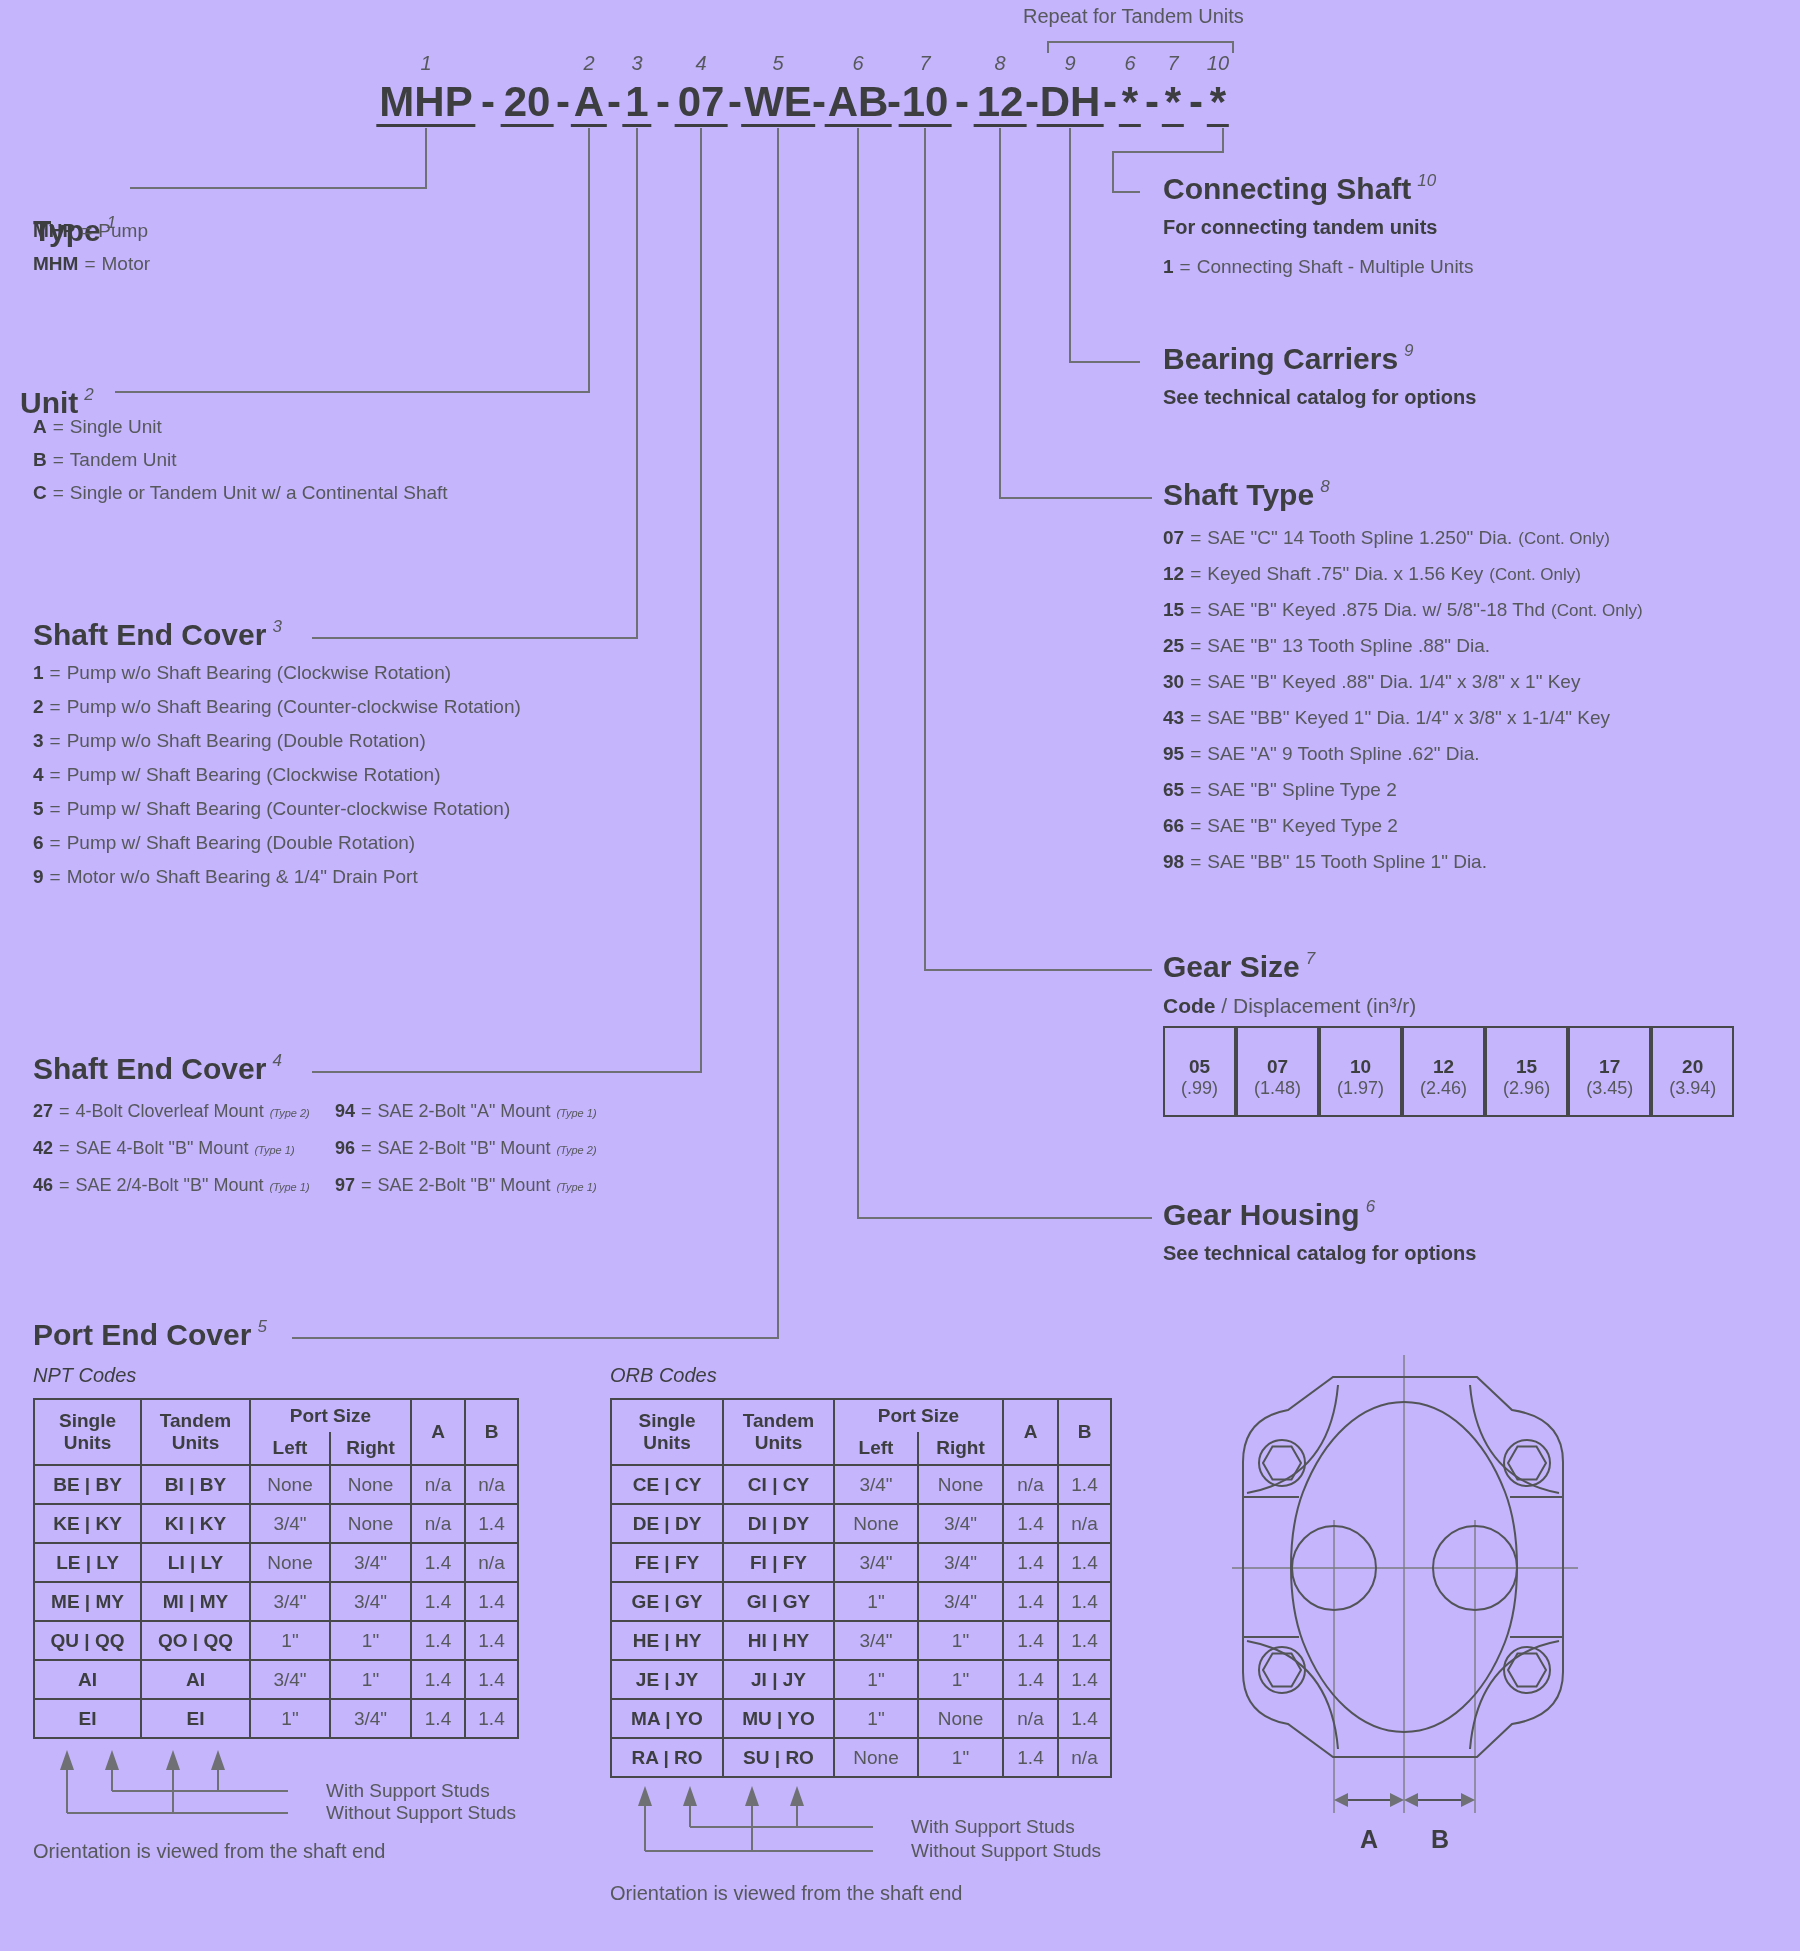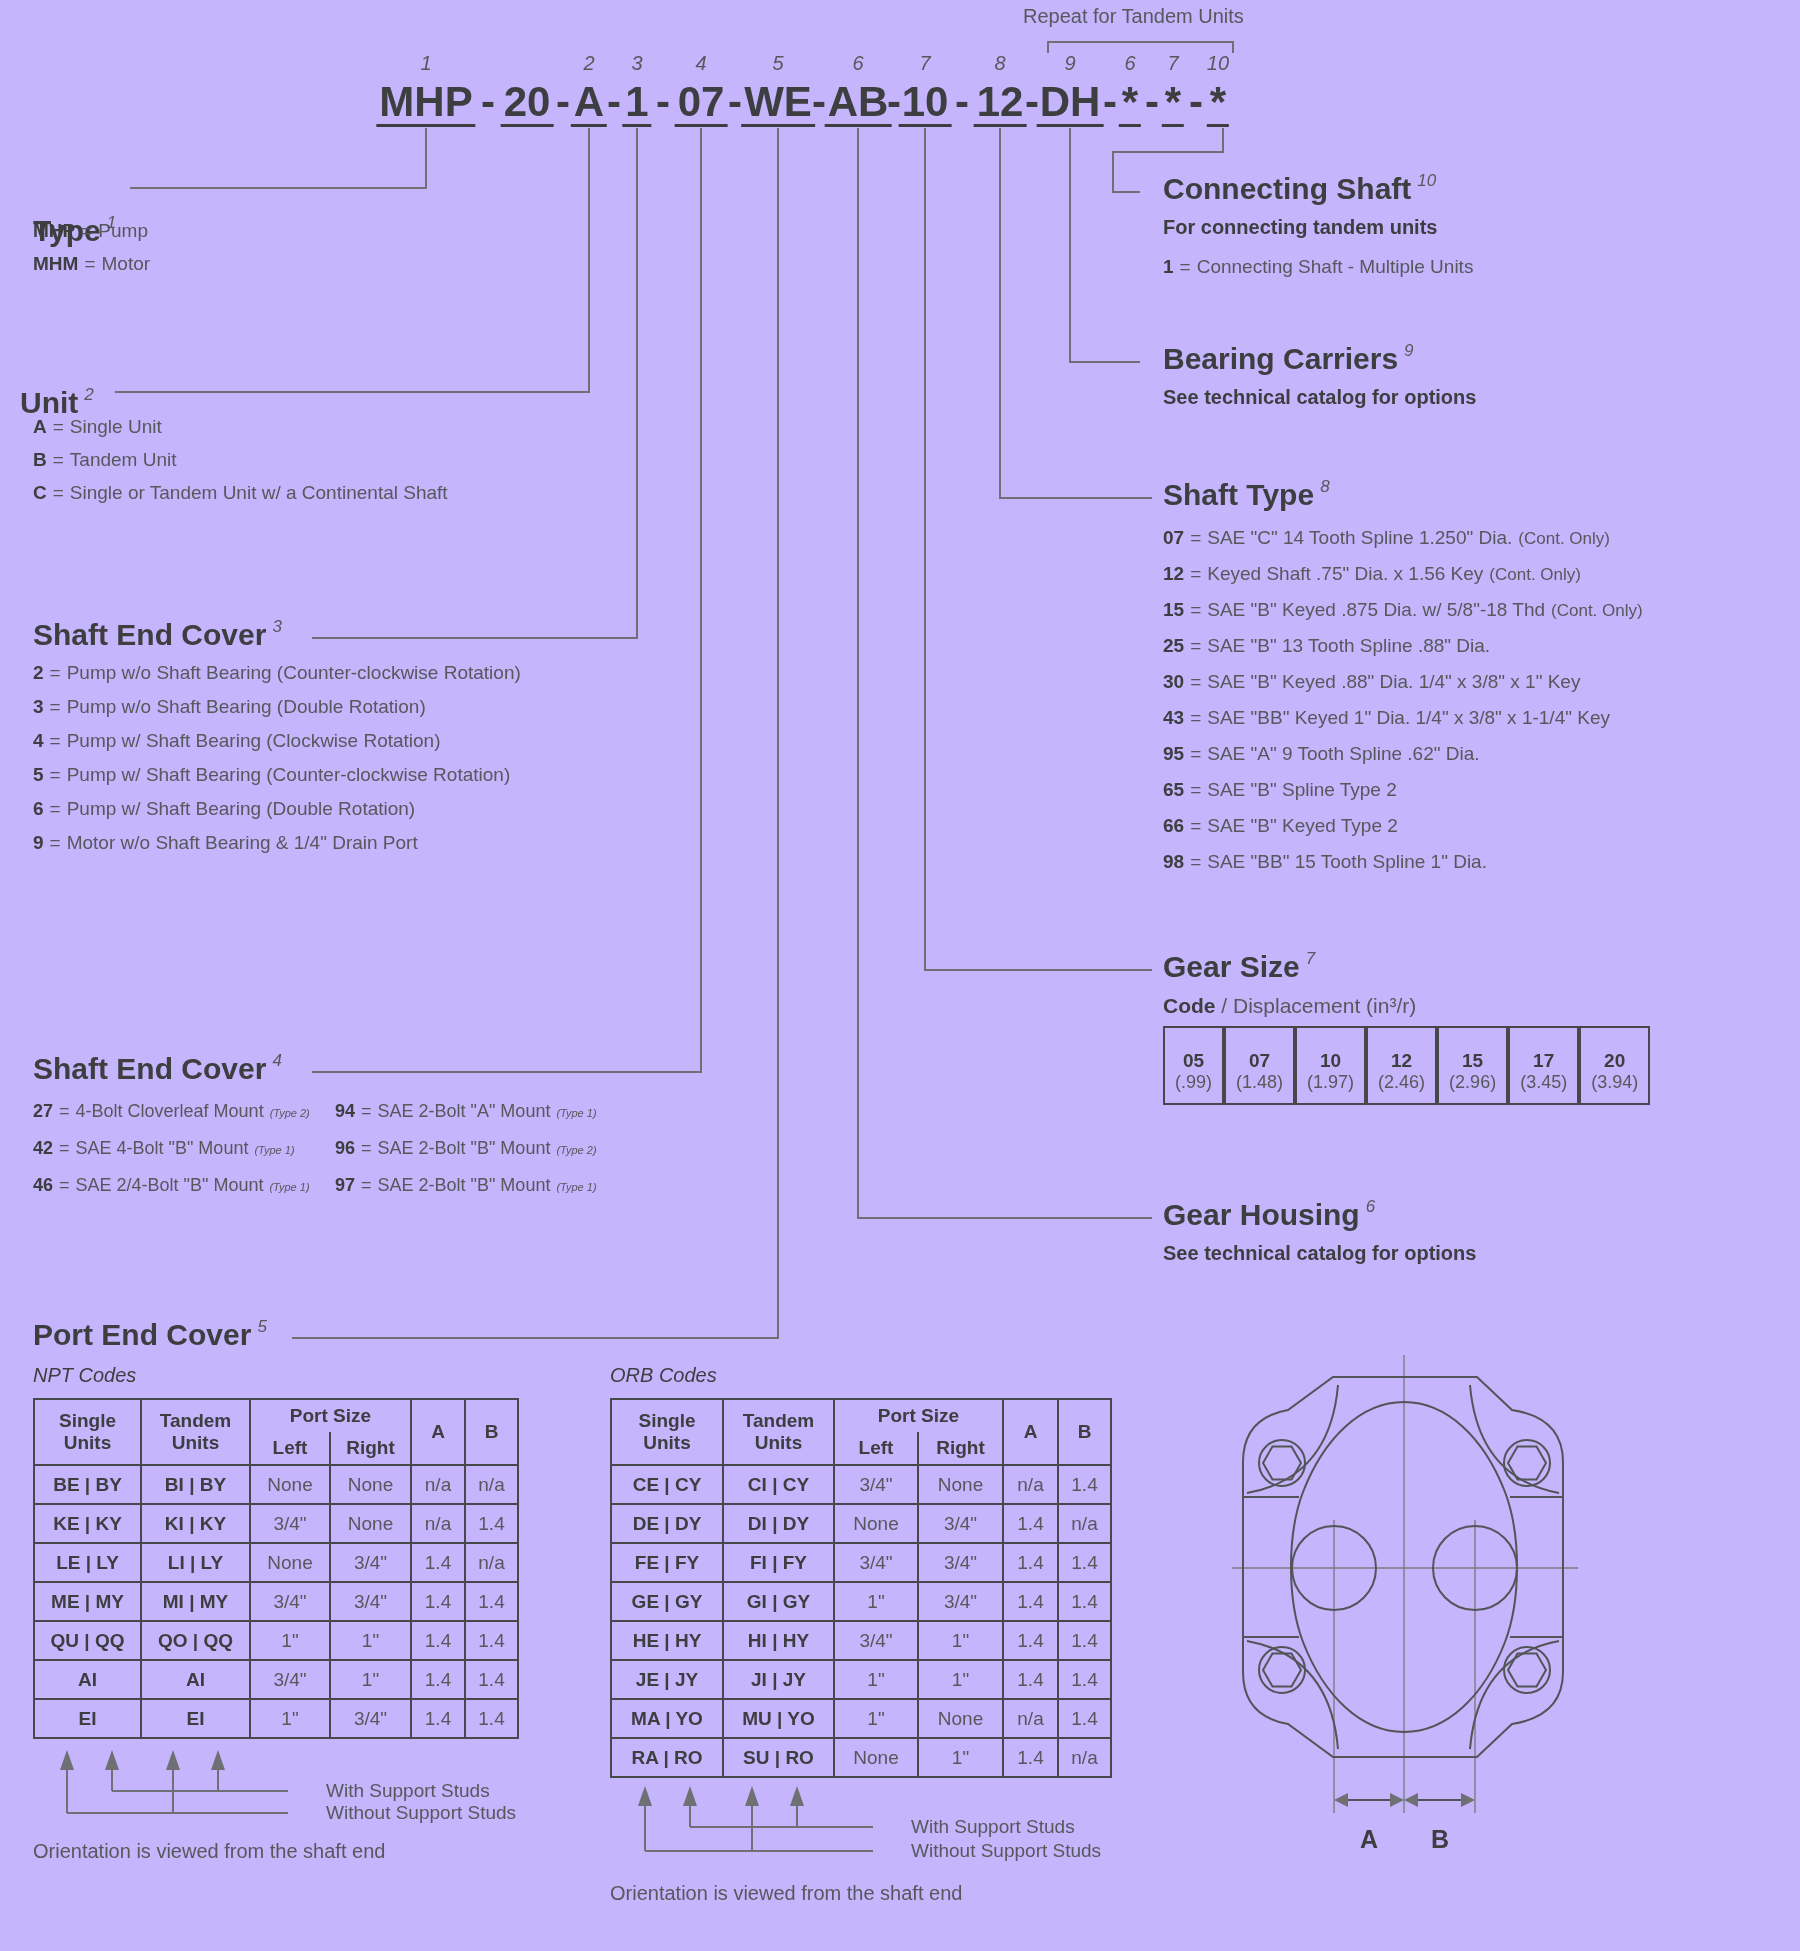--- a/index.html
+++ b/index.html
@@ -38,21 +38,21 @@
   table.ptab{border-collapse:collapse;table-layout:fixed;text-align:center;font-size:19px;color:var(--body);}
   table.ptab td,table.ptab th{border:2px solid var(--border);padding:0;}
   table.ptab th{font-weight:700;color:var(--ink);font-size:19px;line-height:22px;height:33px;}
   table.ptab th.ps{border-bottom:none;}
   table.ptab th.lr{border-top:none;}
   table.ptab tr.dr{height:39px;}
   table.ptab td.cc{font-weight:700;color:var(--ink);}
 
   
   table.gtab{border-collapse:separate;border-spacing:0;table-layout:fixed;text-align:center;}
-  table.gtab td{width:55px;height:56px;border:2px solid var(--border);padding:10px;}
+  table.gtab td{width:55px;height:56px;border:2px solid var(--border);padding:16px;}
   .gcode{font-weight:700;font-size:19px;color:var(--ink);margin-top:12px;}
   .gdisp{font-size:18px;color:var(--body);}
 
   .tabletitle{font-size:20px;font-weight:400;font-style:italic;color:var(--ink);}
   .small{font-size:19px;color:var(--body);margin-left:28px;}
   .note20{font-size:20px;color:var(--body);}
 
   .dimlab{font-weight:700;font-size:25px;fill:var(--ink);}
   .cline{stroke:var(--line);stroke-width:2;fill:none;}
   .dline{stroke:var(--draw);stroke-width:2;fill:none;}
@@ -222,20 +222,21 @@
       <div class="item"><b>B</b><span class="eq">=</span><span>Tandem Unit</span></div>
 
       <div class="item"><b>C</b><span class="eq">=</span><span>Single or Tandem Unit w/ a Continental Shaft</span></div>
     </div>
 
   <div class="abs h" style="left:33px;top:618px;">
     <span>Shaft End Cover</span><span class="hsup">3</span>
   </div>
   <div class="abs items" style="left:33px;top:656px;line-height:34px;">
 
+      <div class="item"><b>1</b><span class="eq">=</span><span>Pump w/o Shaft Bearing (Clockwise Rotation)</span></div>
 
       <div class="item"><b>2</b><span class="eq">=</span><span>Pump w/o Shaft Bearing (Counter-clockwise Rotation)</span></div>
 
       <div class="item"><b>3</b><span class="eq">=</span><span>Pump w/o Shaft Bearing (Double Rotation)</span></div>
 
       <div class="item"><b>4</b><span class="eq">=</span><span>Pump w/ Shaft Bearing (Clockwise Rotation)</span></div>
 
       <div class="item"><b>5</b><span class="eq">=</span><span>Pump w/ Shaft Bearing (Counter-clockwise Rotation)</span></div>
 
       <div class="item"><b>6</b><span class="eq">=</span><span>Pump w/ Shaft Bearing (Double Rotation)</span></div>

